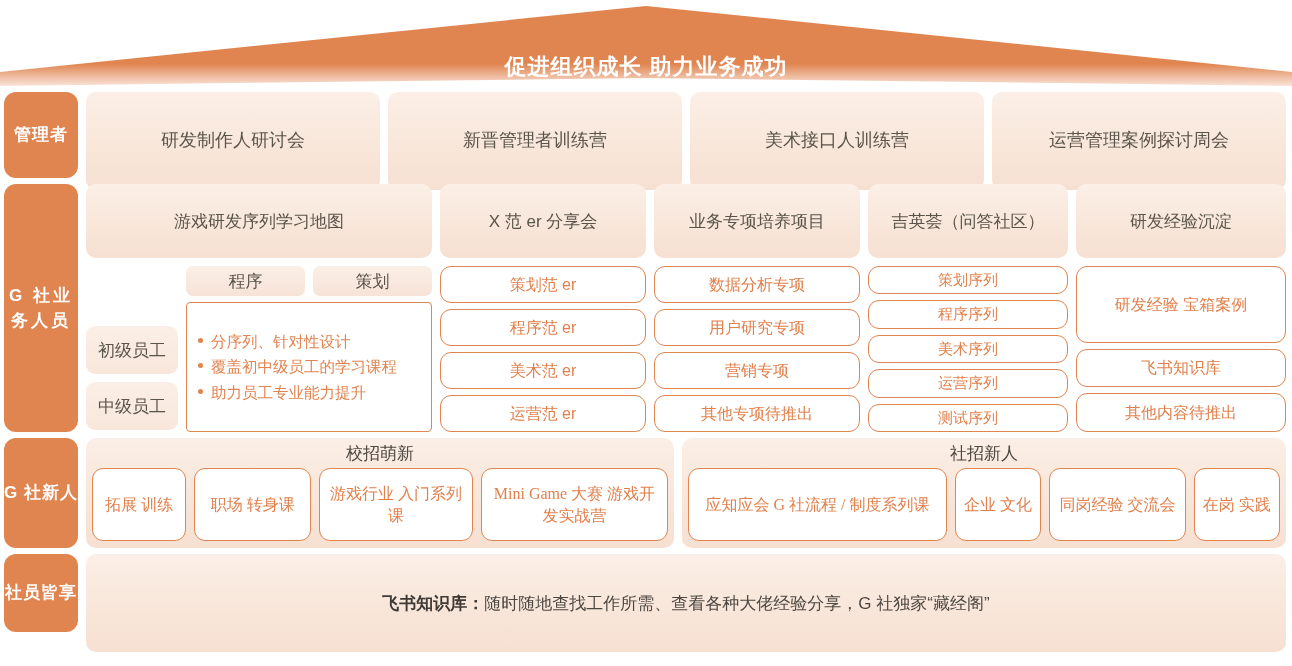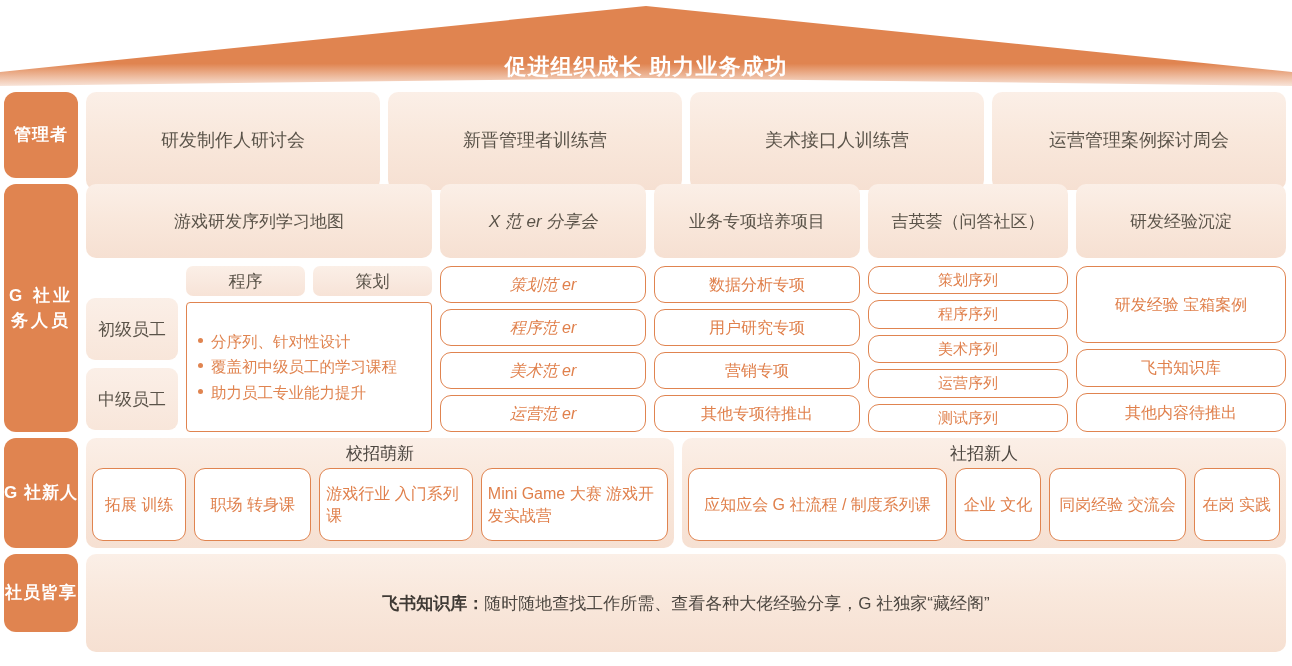--- a/index.html
+++ b/index.html
@@ -56,31 +56,31 @@
   .r2col .colhdr{
     height:74px;border-radius:10px;
     background:linear-gradient(180deg,#FBEFE7 0%,#F9E8DC 45%,#F6E0D2 100%);
     display:flex;align-items:center;justify-content:center;
     font-size:17px;color:#5a5349;text-align:center;padding:0 6px;
     box-sizing:border-box;
   }
   .r2col .colbody{flex:1;display:flex;flex-direction:column;gap:6px;padding-top:8px;}
 
   .c1{width:346px;min-width:346px;}
-  .c2{width:206px;min-width:206px;font-style:italic;}
+  .c2{width:206px;min-width:206px;}
   .c3{width:206px;min-width:206px;}
   .c4{width:200px;min-width:200px;}
   .c5{width:auto;flex:1;}
 
   
   .c1body{display:flex;gap:8px;padding-top:8px;flex:1;}
   .levels{width:92px;min-width:92px;display:flex;flex-direction:column;
           justify-content:flex-end;gap:8px;padding-bottom:2px;}
   .lvl{
-    height:62px;border-radius:9px;
+    height:48px;border-radius:9px;
     background:linear-gradient(180deg,#FBEFE7 0%,#F8E6DA 100%);
     display:flex;align-items:center;justify-content:center;
     font-size:17px;color:#5a5349;
   }
   .c1right{flex:1;display:flex;flex-direction:column;}
   .tagrow{display:flex;gap:8px;margin-bottom:6px;}
   .tag{
     flex:1;height:30px;border-radius:7px;
     background:linear-gradient(180deg,#FBEFE7 0%,#F7E3D7 100%);
     display:flex;align-items:center;justify-content:center;
@@ -98,34 +98,34 @@
   }
   .bullets li::before{
     content:"";position:absolute;left:-13px;top:9px;
     width:5px;height:5px;border-radius:50%;background:#E08450;
   }
 
   
   .opill{
     border:1.3px solid #E08450;border-radius:11px;background:#ffffff;
     color:#E0804C;font-size:16px;
-    display:flex;align-items:center;justify-content:center;
+    display:flex;align-items:center;justify-content:center;text-align:center;
     flex:1;line-height:1.35;
   }
   .opill.tall{flex:2.05;}
   .opill.slim{font-size:15px;}
 
   
   .row3{height:110px;}
   .r3group{display:flex;flex-direction:column;border-radius:10px;
     background:linear-gradient(180deg,#FBEFE7 0%,#F9E8DC 40%,#F6E0D2 100%);
     padding:0 6px 7px 6px;box-sizing:border-box;}
   .r3title{height:30px;display:flex;align-items:center;justify-content:center;
     font-size:17px;font-weight:normal;color:#4d4741;}
-  .r3items{flex:1;display:flex;gap:8px;}
+  .r3items{flex:1;display:flex;gap:8px;font-family:Liberation Serif, serif;}
   .r3items .opill{padding:0 6px;box-sizing:border-box;}
   .g-campus{width:588px;min-width:588px;}
   .g-social{flex:1;}
 
   
   .row4{height:78px;}
   .row4 .rowbody>div{flex:1;}
   .r4panel{
     height:98px;border-radius:10px;
     display:flex;align-items:center;justify-content:center;

